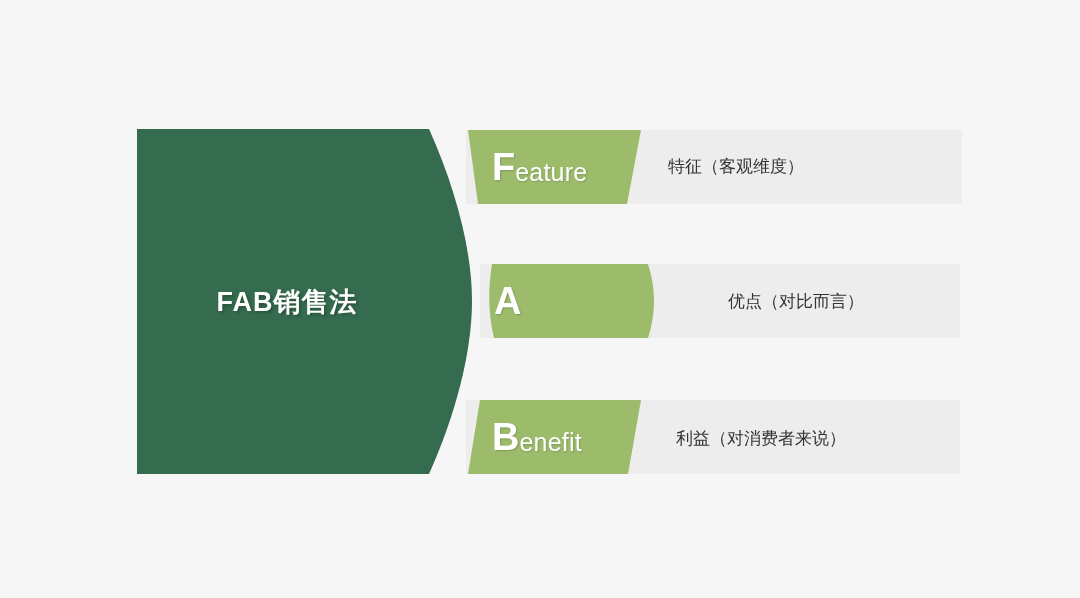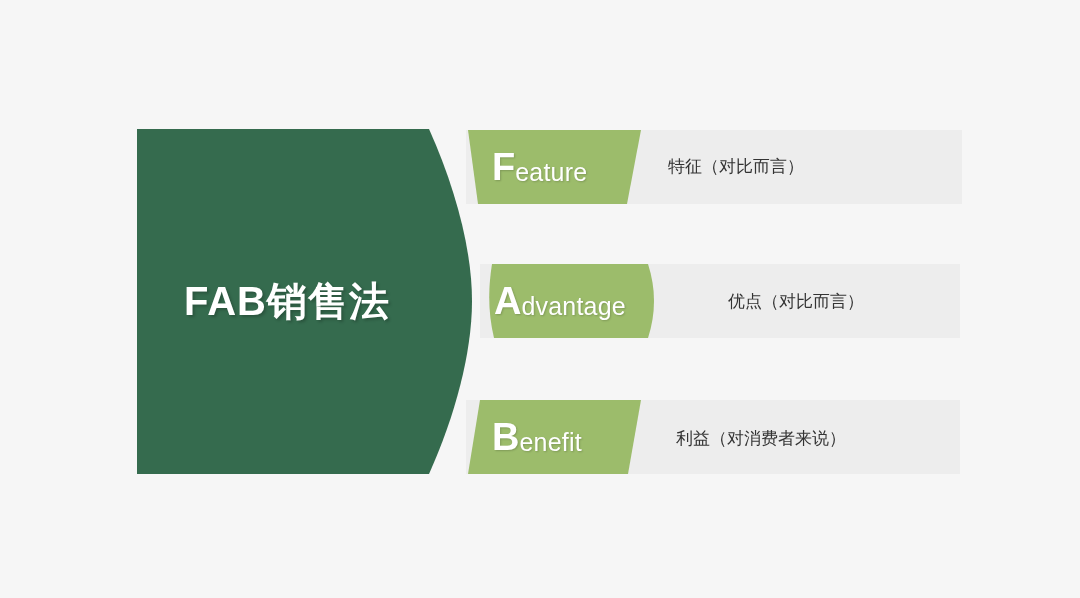--- a/index.html
+++ b/index.html
@@ -37,21 +37,21 @@
   #left-title {
     position: absolute;
     left: 0;
     top: 0;
     width: 300px;
     height: 345px;
     display: flex;
     align-items: center;
     justify-content: center;
     color: #ffffff;
-    font-size: 40px;
+    font-size: 27px;
     font-weight: bold;
     letter-spacing: 1px;
     white-space: nowrap;
     text-shadow: 2px 2px 3px rgba(0,0,0,0.22);
   }
 
   
   .row {
     position: absolute;
     left: 0;
@@ -135,33 +135,32 @@
     <div class="row-bar"></div>
     <div class="row-tag">
       <svg width="175" height="74" viewBox="0 0 175 74" xmlns="http://www.w3.org/2000/svg">
         <path d="M2,0 L175,0 L161,74 L12,74 Z" fill="#9cbc6b"></path>
       </svg>
     </div>
     <div class="row-tag-label">
       <span class="cap">F</span>
         <span class="rest">eature</span>
     </div>
-    <div class="row-desc">特征（对比而言）</div>
+    <div class="row-desc">特征（客观维度）</div>
   </div>
 
   <div class="row" id="row-2">
     <div class="row-bar"></div>
     <div class="row-tag">
       <svg width="176" height="74" viewBox="0 0 176 74" xmlns="http://www.w3.org/2000/svg">
         <path d="M12,0 L168,0 C176,25 176,49 168,74 L14,74 C8,49 8,25 12,0 Z" fill="#9cbc6b"></path>
       </svg>
     </div>
     <div class="row-tag-label">
       <span class="cap">A</span>
-        <span class="rest">dvantage</span>
     </div>
     <div class="row-desc">优点（对比而言）</div>
   </div>
 
   <div class="row" id="row-3">
     <div class="row-bar"></div>
     <div class="row-tag">
       <svg width="175" height="74" viewBox="0 0 175 74" xmlns="http://www.w3.org/2000/svg">
         <path d="M14,0 L175,0 L162,74 L2,74 Z" fill="#9cbc6b"></path>
       </svg>

